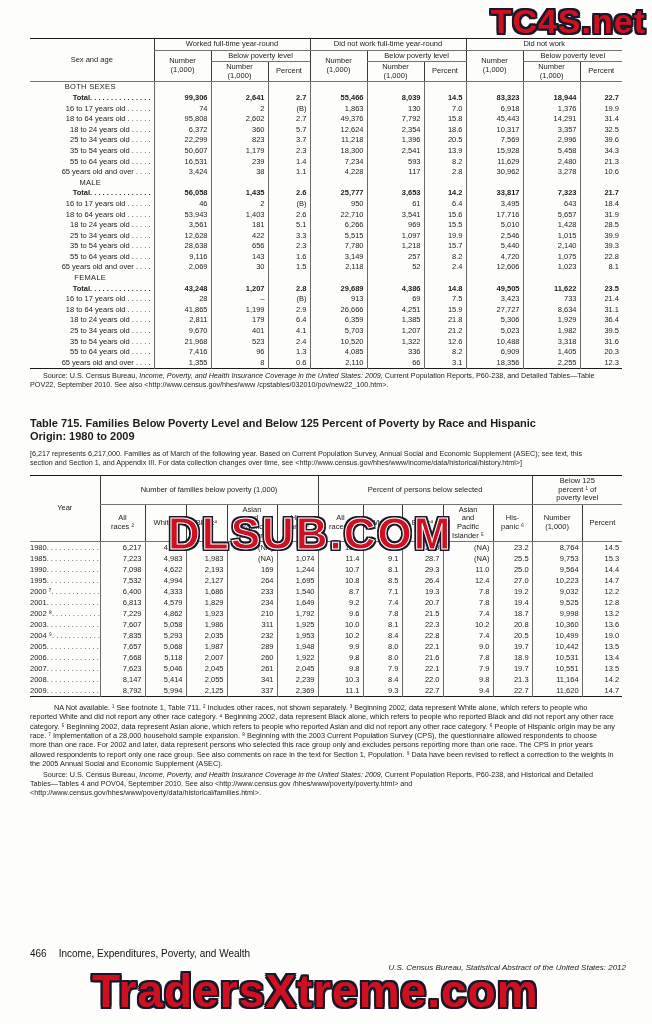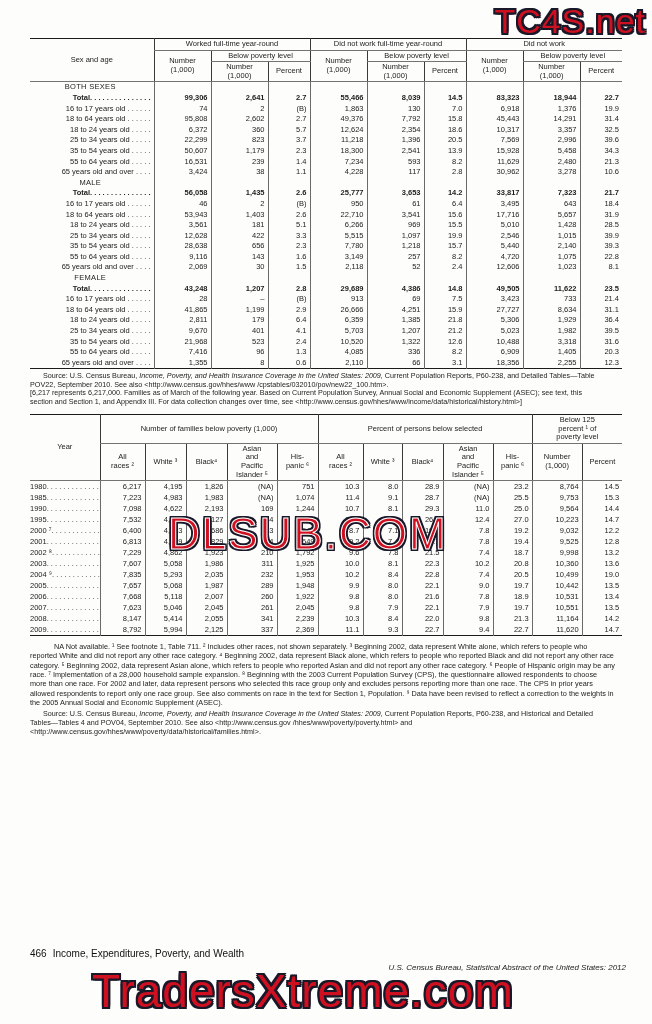--- a/index.html
+++ b/index.html
@@ -35,24 +35,24 @@
   tr.bold td { font-weight:bold; }
 
   .fnote { font-size:7.2px; line-height:9px; max-width:578px; margin-top:2px; }
   .ind24 { text-indent:24px; }
   .src   { text-indent:13px; }
   .it    { font-style:italic; }
   .mt    { margin-top:28px; }
   .fnblock { font-size:7.3px; line-height:9.3px; max-width:585px; margin-top:6px; text-indent:24px; }
 
   .pagefoot { position:absolute; left:30px; top:948px; font-size:10px; color:#111; }
-  .pagefoot .pg { margin-right:6px; }
+  .pagefoot .pg { margin-right:12px; }
   .imprint { position:absolute; right:26px; top:963px; font-size:8px; color:#222; }
 
-  .wm { position:absolute; font-weight:normal; color:#cf1020; white-space:nowrap;
+  .wm { position:absolute; font-weight:bold; color:#cf1020; white-space:nowrap;
         text-shadow:-2px -2px 0 #181828, 2px -2px 0 #181828, -2px 2px 0 #181828, 2px 2px 0 #181828,
                     0 -2px 0 #181828, 0 2px 0 #181828, -2px 0 0 #181828, 2px 0 0 #181828; }
   .wm-top { top:2px; right:6px; font-size:34px; letter-spacing:1px; }
   .wm-mid { top:509px; left:168px; font-size:44px; letter-spacing:2px;
             -webkit-text-stroke:1px #ffffff; }
   .wm-bottom { top:964px; left:92px; font-size:46px; letter-spacing:1px; }
 </style>
 </head>
 <body>
 
@@ -423,20 +423,21 @@
           <td class="num">66</td>
           <td class="num">3.1</td>
           <td class="num">18,356</td>
           <td class="num">2,255</td>
           <td class="num">12.3</td>
         </tr>
       </tbody>
     </table>
   <p class="fnote src"><span>Source: U.S. Census Bureau, </span><span class="it">Income, Poverty, and Health Insurance Coverage in the United States: 2009,</span><span> Current Population Reports, P60-238, and Detailed Tables—Table POV22, September 2010. See also &lt;http://www.census.gov/hhes/www /cpstables/032010/pov/new22_100.htm&gt;.</span></p>
 
+  <h1 class="t-title mt">Table 715. Families Below Poverty Level and Below 125 Percent of Poverty by Race and Hispanic Origin: 1980 to 2009</h1>
   <p class="t-note">[6,217 represents 6,217,000. Families as of March of the following year. Based on Current Population Survey, Annual Social and Economic Supplement (ASEC); see text, this section and Section 1, and Appendix III. For data collection changes over time, see &lt;http://www.census.gov/hhes/www/income/data/historical/history.html&gt;]</p>
   <table id="t715" class="data">
       <colgroup>
         <col style="width: 70px;">
         <col style="width: 45px;">
         <col style="width: 41px;">
         <col style="width: 41px;">
         <col style="width: 50px;">
         <col style="width: 41px;">
         <col style="width: 45px;">

